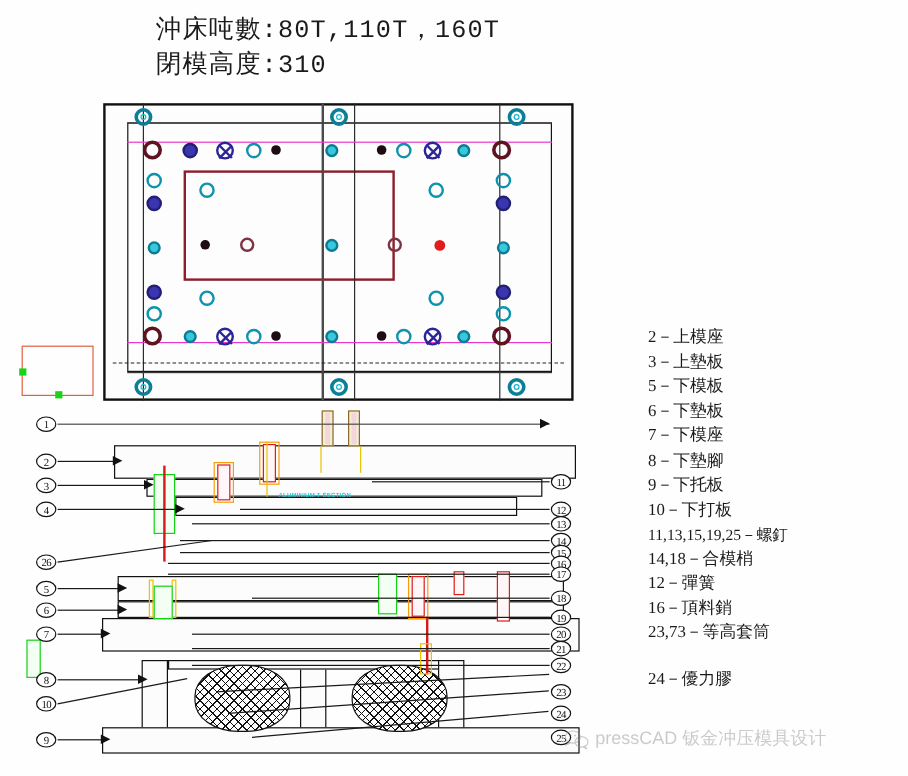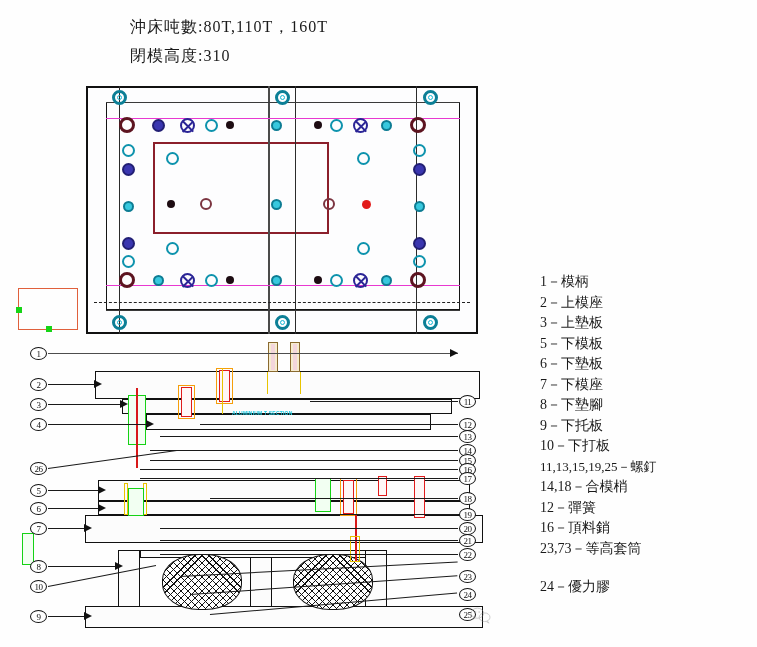--- a/index.html
+++ b/index.html
@@ -8,22 +8,22 @@
     width: 757px; height: 647px;
     background: #ffffff;
     font-family: "Liberation Serif", "DejaVu Serif", serif;
     overflow: hidden;
   }
   #root { position: relative; width: 757px; height: 647px; background: #fefefe; }
 
   
   .header-block { position: absolute; left: 130px; top: 12px; }
   .spec-line {
-    font-family: Liberation Serif, serif;
-    font-size: 16px; color: #1a1a1a; letter-spacing: 1px;
+    font-family: Liberation Mono, monospace;
+    font-size: 21px; color: #1a1a1a; letter-spacing: 1px;
     line-height: 29px; white-space: nowrap;
   }
 
   
   .plan-wrap { position: absolute; left: 86px; top: 86px; width: 392px; height: 248px; }
   .plan-outer { position: absolute; inset: 0; border: 2px solid #111; background: #fdfdfe; }
   .plan-inner-frame { position: absolute; left: 20px; top: 16px; right: 18px; bottom: 24px; border: 1.6px solid #141414; }
   .plan-cavity { position: absolute; left: 67px; top: 56px; width: 176px; height: 92px; border: 2px solid #8b1f2b; }
   .vline { position: absolute; top: 0; bottom: 0; width: 1.5px; background: #4a4a4a; }
   .vline.thin { background: #2b2b2b; width: 1.2px; }
@@ -298,21 +298,20 @@
     <div class="callout" style="left:449px; top:170px;">19</div>
     <div class="callout" style="left:449px; top:184px;">20</div>
     <div class="callout" style="left:449px; top:196px;">21</div>
     <div class="callout" style="left:449px; top:210px;">22</div>
     <div class="callout" style="left:449px; top:232px;">23</div>
     <div class="callout" style="left:449px; top:250px;">24</div>
     <div class="callout" style="left:449px; top:270px;">25</div>
   </div>
 
   <div class="legend">
-    <div class="legend-item"><span>1</span><span>－</span><span>模柄</span></div>
     <div class="legend-item"><span>2</span><span>－</span><span>上模座</span></div>
     <div class="legend-item"><span>3</span><span>－</span><span>上墊板</span></div>
     <div class="legend-item"><span>5</span><span>－</span><span>下模板</span></div>
     <div class="legend-item"><span>6</span><span>－</span><span>下墊板</span></div>
     <div class="legend-item"><span>7</span><span>－</span><span>下模座</span></div>
     <div class="legend-item"><span>8</span><span>－</span><span>下墊腳</span></div>
     <div class="legend-item"><span>9</span><span>－</span><span>下托板</span></div>
     <div class="legend-item"><span>10</span><span>－</span><span>下打板</span></div>
     <div class="legend-item wide"><span>11,13,15,19,25</span><span>－</span><span>螺釘</span></div>
     <div class="legend-item"><span>14,18</span><span>－</span><span>合模梢</span></div>
@@ -326,15 +325,16 @@
     <span class="wm-logo">
       <svg viewBox="0 0 24 20" width="22" height="18">
         <ellipse cx="8" cy="8" rx="7" ry="5.6" fill="none" stroke="#8d8d8d" stroke-width="1.1"></ellipse>
         <path d="M4 12.5 L2.2 15.2 L5.4 13.6 Z" fill="none" stroke="#8d8d8d" stroke-width="1.1"></path>
         <ellipse cx="16" cy="12.5" rx="6" ry="4.8" fill="none" stroke="#8d8d8d" stroke-width="1.1"></ellipse>
         <path d="M19 16.6 L21 19 L18.2 17.6 Z" fill="none" stroke="#8d8d8d" stroke-width="1.1"></path>
         <circle cx="6" cy="6.6" r="0.9" fill="#8d8d8d"></circle>
         <circle cx="10" cy="6.6" r="0.9" fill="#8d8d8d"></circle>
       </svg>
     </span>
+    <span class="wm-text">pressCAD 钣金冲压模具设计</span>
   </div>
 
 </div>
 
 </body></html>

